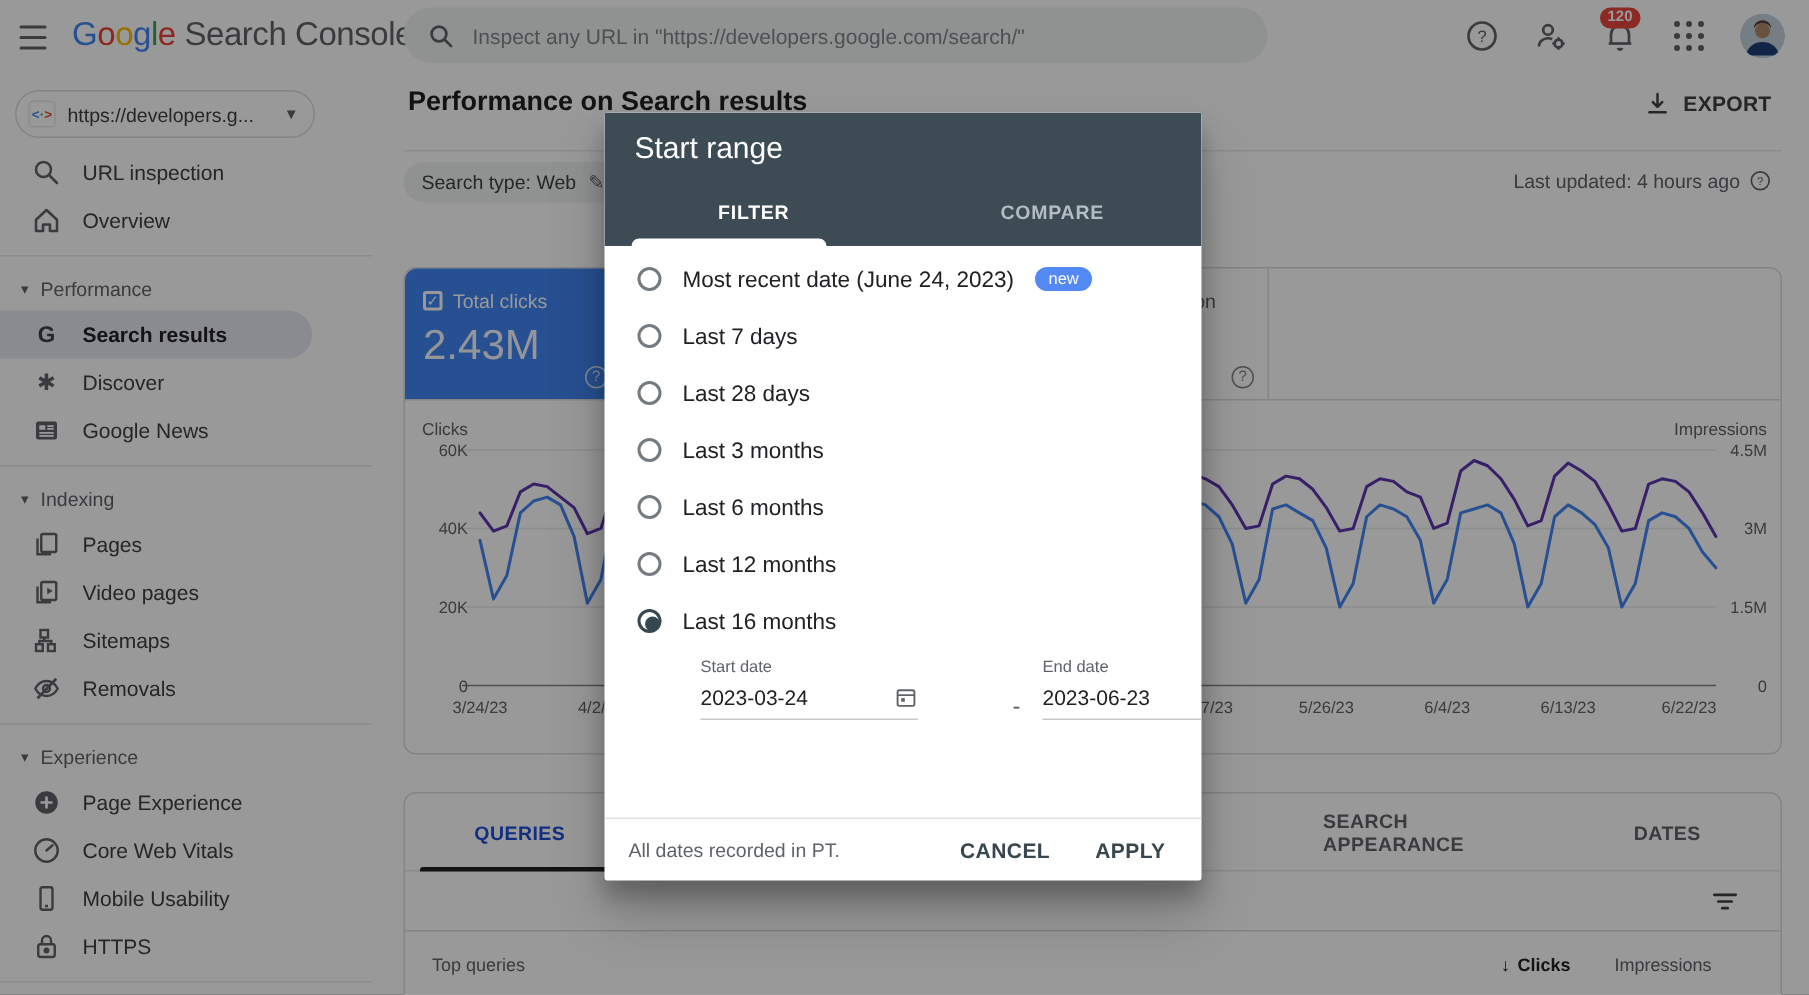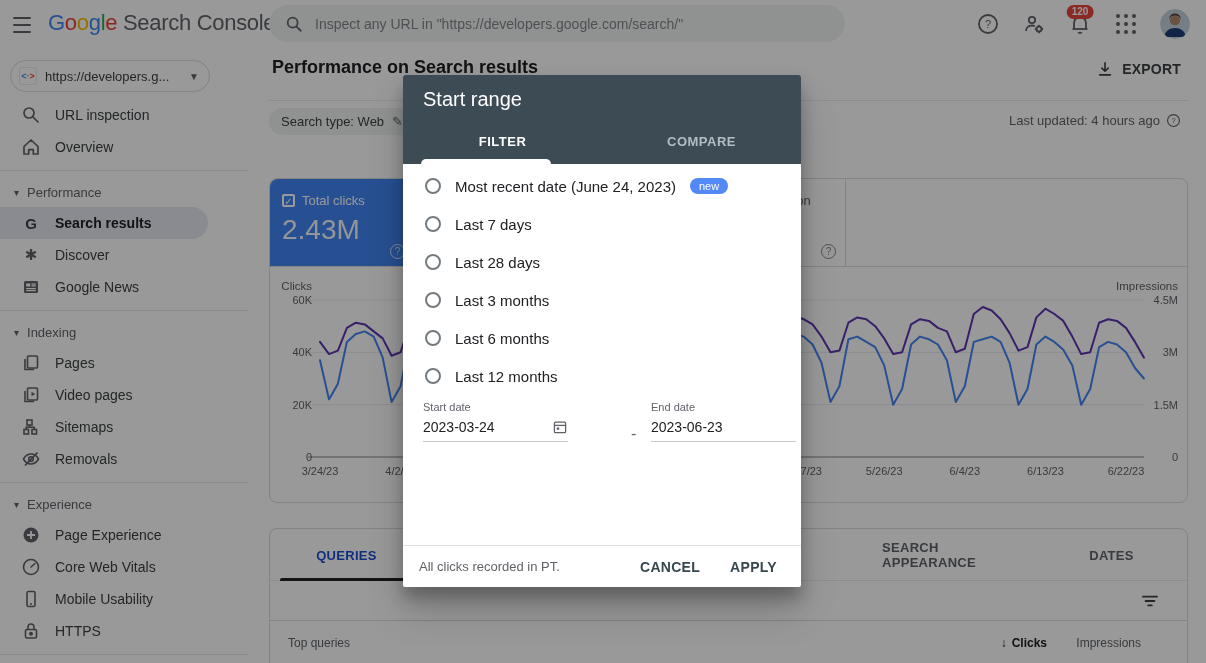--- a/index.html
+++ b/index.html
@@ -95,21 +95,21 @@
            letter-spacing:.5px; color:#b4bdc3; cursor:pointer; }
   .m-tab.active { color:#fff; }
   .m-ind { position:absolute; left:18px; bottom:0; width:130px; height:5px; background:#fff; border-radius:5px 5px 0 0; }
   .m-body { padding-top:3px; }
   .opt { height:38px; display:flex; align-items:center; gap:14px; padding-left:22px; cursor:pointer; }
   .radio { width:16px; height:16px; border:2px solid #747b80; border-radius:50%; position:relative; flex:none; }
   .radio.checked { border-color:#37474f; }
   .radio.checked::after { content:""; position:absolute; left:3px; top:3px; width:10px; height:10px; border-radius:50%; background:#37474f; }
   .opt .olabel { font-size:15px; color:#202124; }
   .newbadge { background:#5389f4; color:#fff; font-size:11px; padding:2px 9px; border-radius:10px; }
-  .customrow { position:relative; height:72px; margin-left:20px; margin-top:6px; }
+  .customrow { position:relative; height:72px; margin-left:64px; margin-top:6px; }
   .fld { position:absolute; top:0; width:145px; }
   .fld .flabel { font-size:11px; color:#5f6368; }
   .fld .fval { margin-top:6px; border-bottom:1px solid #c7cacd; padding-bottom:6px; display:flex; align-items:center; font-size:14px; color:#202124; }
   .fld .fval span { flex:1; }
   .fld.end { left:228px; }
   .dash { position:absolute; left:208px; top:24px; color:#5f6368; }
   .m-foot { position:absolute; left:0; right:0; bottom:0; height:42px; border-top:1px solid #e0e0e0;
             display:flex; align-items:center; padding:0 24px 0 16px; }
   .m-note { font-size:13px; color:#5f6368; flex:1; }
   .m-btn { font-size:14px; font-weight:bold; color:#37474f; letter-spacing:.3px; cursor:pointer; margin-left:30px; }
@@ -461,20 +461,24 @@
         <span class="olabel">Last 3 months</span>
       </div>
       <div class="opt">
         <span class="radio"></span>
         <span class="olabel">Last 6 months</span>
       </div>
       <div class="opt">
         <span class="radio"></span>
         <span class="olabel">Last 12 months</span>
       </div>
+      <div class="opt">
+        <span class="radio checked"></span>
+        <span class="olabel">Last 16 months</span>
+      </div>
 
       <div class="customrow">
         <div class="fld">
           <div class="flabel">Start date</div>
           <div class="fval">
               <span>2023-03-24</span>
             <svg class="ic" width="16" height="16" viewBox="0 0 20 20" fill="none" stroke="#5f6368" stroke-width="1.6">
                 <rect x="3" y="4" width="14" height="13" rx="1.5"></rect>
                 <line x1="3" y1="8" x2="17" y2="8"></line>
                 <rect x="6" y="10.5" width="3" height="3" fill="#5f6368" stroke="none"></rect>
@@ -485,19 +489,19 @@
         <div class="fld end">
           <div class="flabel">End date</div>
           <div class="fval">
               <span>2023-06-23</span>
 
           </div>
         </div>
       </div>
     </div>
     <div class="m-foot">
-      <span class="m-note">All clicks recorded in PT.</span>
+      <span class="m-note">All dates recorded in PT.</span>
       <span class="m-btn">CANCEL</span>
       <span class="m-btn">APPLY</span>
     </div>
   </div>
 
 </div>
 
 </body></html>

